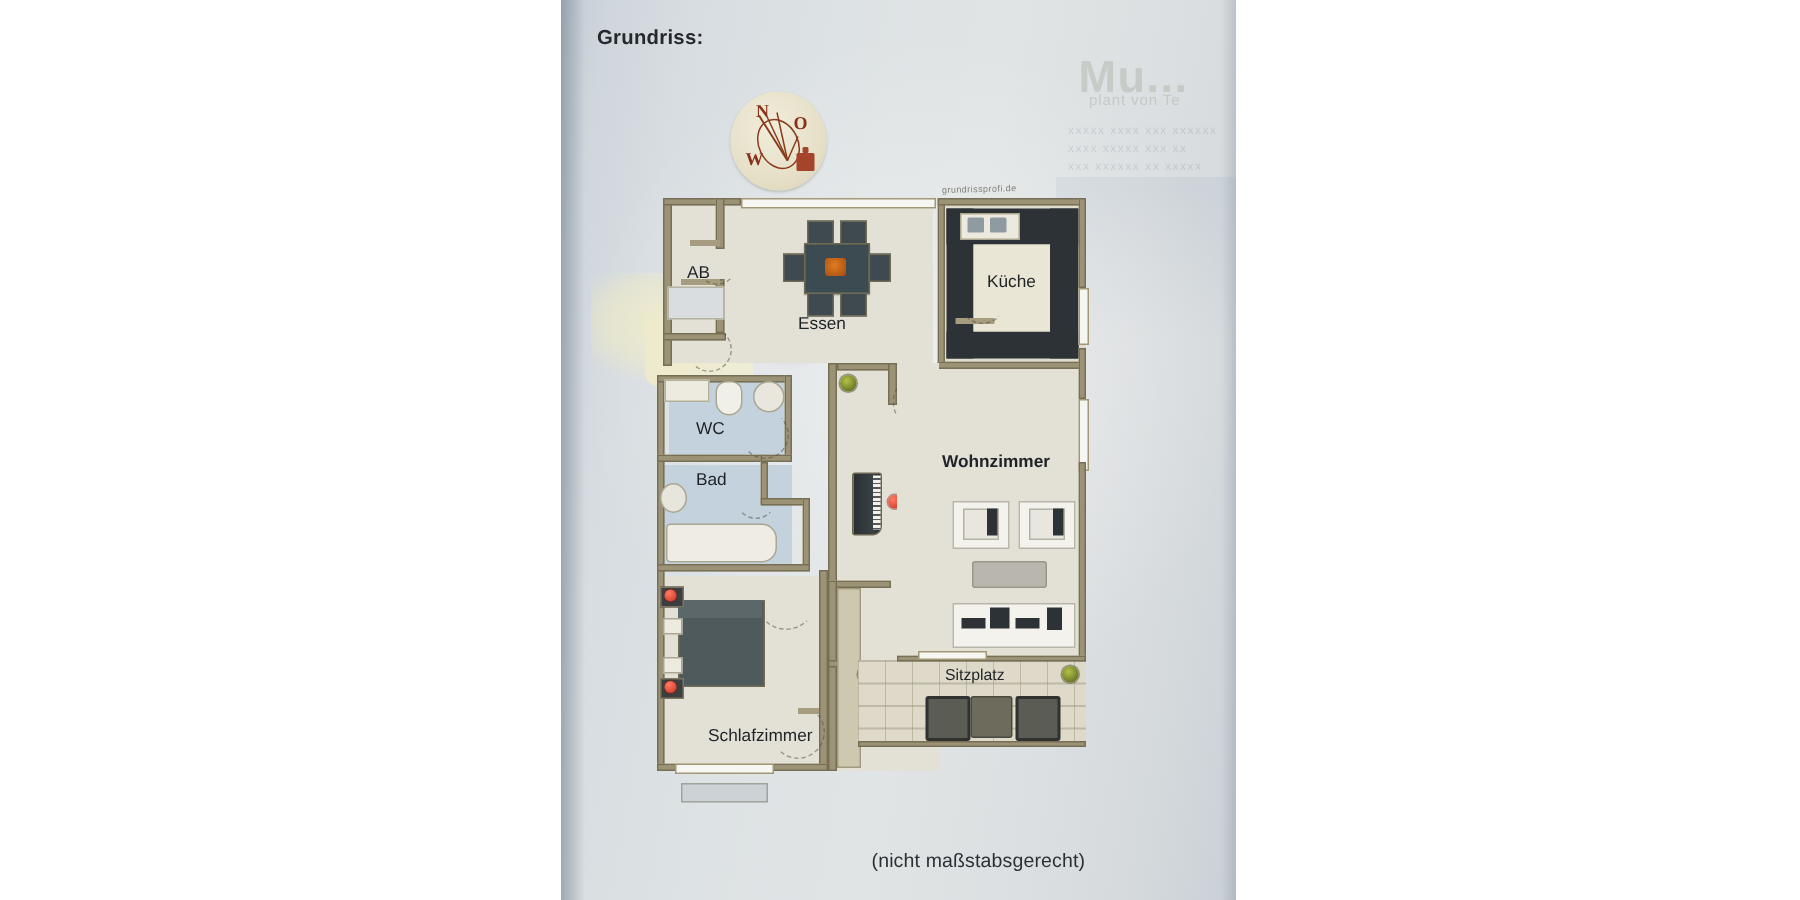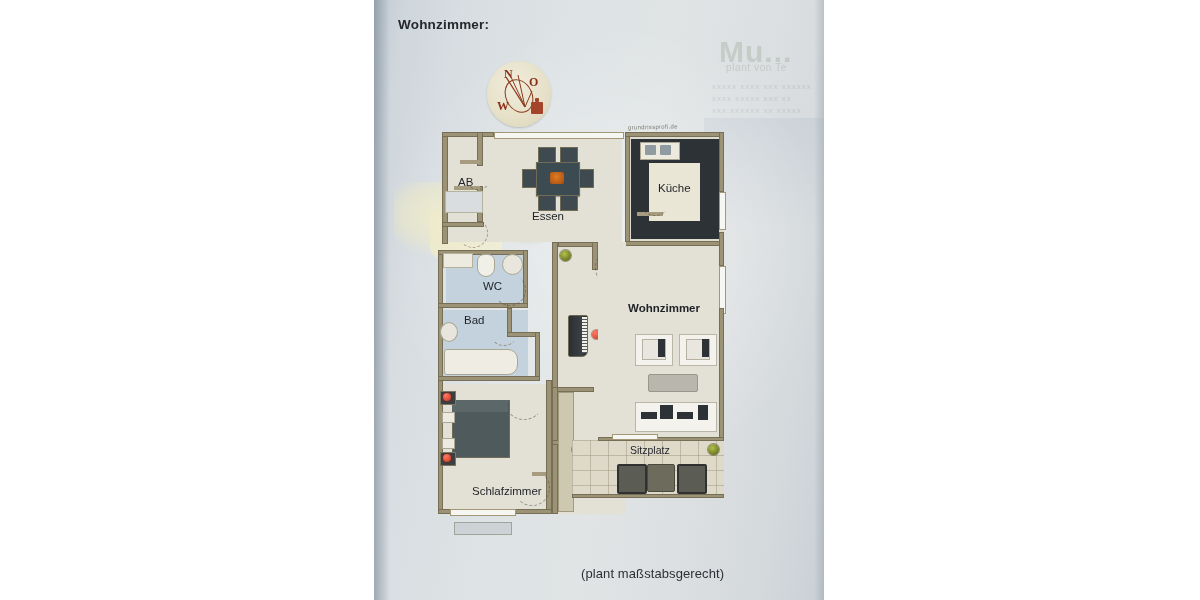--- a/index.html
+++ b/index.html
@@ -117,22 +117,22 @@
     <div class="bleed" id="bleed-sub">plant  von Te</div>
     <div class="bleed" id="bleed-l1">xxxxx xxxx xxx xxxxxx</div>
     <div class="bleed" id="bleed-l2">xxxx xxxxx xxx xx</div>
     <div class="bleed" id="bleed-l3">xxx xxxxxx xx xxxxx</div>
 
     <div id="stain"></div>
     <div id="stain2"></div>
 
     <div id="page-sheen"></div>
 
-    <div id="title">Wohnzimmer:</div>
-    <div id="caption">(plant maßstabsgerecht)</div>
+    <div id="title">Grundriss:</div>
+    <div id="caption">(nicht maßstabsgerecht)</div>
 
     <div id="compass">
       <span class="c-letter" id="c-n">N</span>
       <span class="c-letter" id="c-o">O</span>
       <span class="c-letter" id="c-w">W</span>
       <svg width="64" height="66" style="position:absolute;left:0;top:0">
         <line x1="38" y1="46" x2="19" y2="16" stroke="#8a3a1c" stroke-width="1.3"></line>
         <line x1="38" y1="46" x2="24" y2="16" stroke="#8a3a1c" stroke-width="1"></line>
         <line x1="38" y1="46" x2="31" y2="14" stroke="#8a3a1c" stroke-width="1"></line>
         <ellipse cx="32" cy="35" rx="13" ry="17" transform="rotate(-26 32 35)" fill="none" stroke="#8a3a1c" stroke-width="1"></ellipse>
@@ -204,21 +204,21 @@
 
       <div class="wall" style="left:6px;top:130px;width:5px;height:262px;"></div>
       <div class="wall" style="left:6px;top:128px;width:90px;height:5px;"></div>
       <div class="wall" style="left:91px;top:128px;width:5px;height:58px;"></div>
       <div class="wall" style="left:6px;top:181px;width:70px;height:5px;"></div>
       <div class="wall" style="left:75px;top:181px;width:21px;height:5px;"></div>
 
       <div class="fur" style="left:11px;top:131px;width:28px;height:13px;background:#edeae0;border:1px solid #b4b09a;"></div>
       <div class="fur" style="left:45px;top:132px;width:16px;height:21px;background:#f0efe8;border:1px solid #a9a793;border-radius:7px 7px 9px 9px;"></div>
       <div class="fur" style="left:70px;top:132px;width:19px;height:19px;background:#e9e7dd;border:1px solid #a9a793;border-radius:50%;"></div>
-      <div class="room-label" id="lbl-wc" style="left:51px;top:158px;">WC</div>
+      <div class="room-label" id="lbl-wc" style="left:32px;top:158px;">WC</div>
       <div class="door-arc" style="left:62px;top:152px;width:30px;height:30px;border-color:transparent rgba(80,75,60,.5) rgba(80,75,60,.5) transparent;"></div>
 
       <div class="wall" style="left:75px;top:186px;width:5px;height:28px;"></div>
       <div class="wall" style="left:75px;top:210px;width:33px;height:5px;"></div>
       <div class="wall" style="left:103px;top:210px;width:5px;height:48px;"></div>
       <div class="wall" style="left:6px;top:254px;width:102px;height:5px;"></div>
       <div class="fur" style="left:8px;top:200px;width:16px;height:18px;background:#e7e5dc;border:1px solid #a9a793;border-radius:50%;"></div>
       <div class="fur" style="left:12px;top:227px;width:72px;height:24px;background:#eeece3;border:1px solid #a9a793;border-radius:3px 10px 10px 3px;"></div>
       <div class="room-label" id="lbl-bad" style="left:32px;top:192px;">Bad</div>
       <div class="door-arc" style="left:58px;top:196px;width:26px;height:26px;border-color:transparent transparent rgba(80,75,60,.5) transparent;"></div>

